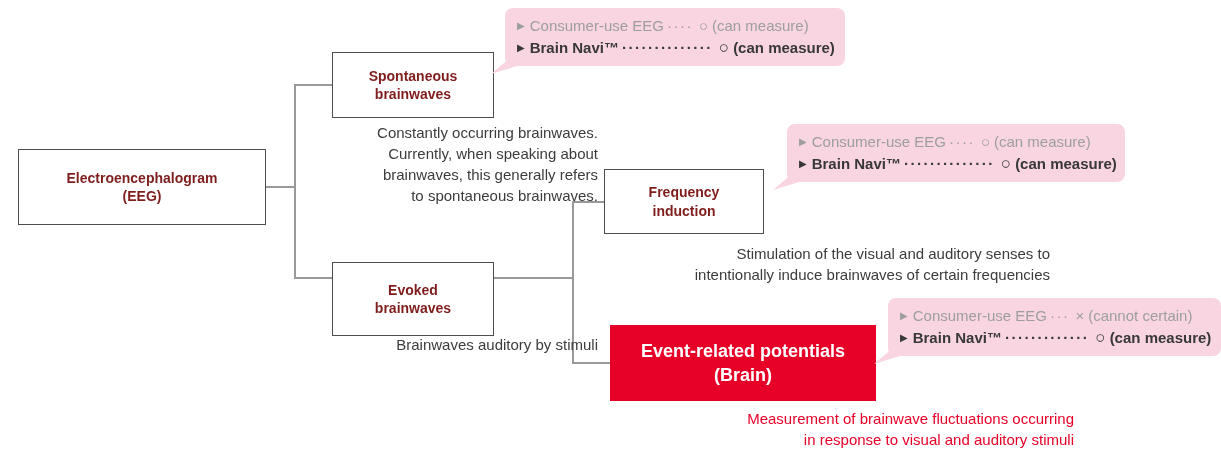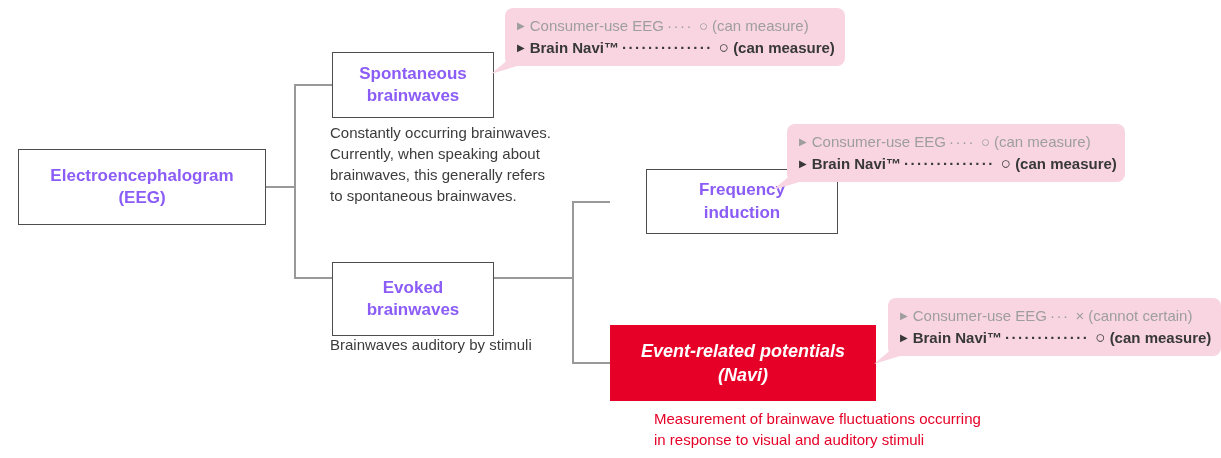--- a/index.html
+++ b/index.html
@@ -12,27 +12,27 @@
   }
   html,body{margin:0;padding:0;background:#ffffff;}
   .canvas{
     position:relative;width:1221px;height:458px;background:#ffffff;overflow:hidden;
     font-family:"Liberation Sans","DejaVu Sans",sans-serif;color:var(--text);
   }
   .cl{position:absolute;background:var(--line);}
   .node{
     position:absolute;box-sizing:border-box;border:1.5px solid var(--border);background:#fff;
     display:flex;flex-direction:column;align-items:center;justify-content:center;
-    font-weight:700;font-size:17px;line-height:1.3;color:#8b5cf6;text-align:center;
+    font-weight:700;font-size:14px;line-height:1.3;color:#7f1d1d;text-align:center;
   }
   .node-erp{
-    background:var(--red);border:none;color:#ffffff;font-size:18px;line-height:1.35;font-style:italic;
+    background:var(--red);border:none;color:#ffffff;font-size:18px;line-height:1.35;
   }
   .desc{
-    position:absolute;font-size:15px;line-height:21px;color:var(--text);white-space:pre-line;
+    position:absolute;font-size:15px;line-height:21px;color:var(--text);white-space:pre-line;text-align:right;
   }
   .desc-red{color:var(--red);margin-left:44px;}
   .bubble{
     position:absolute;box-sizing:border-box;height:58px;background:var(--pink);
     border-radius:8px;padding:6px 12px 6px 12px;display:flex;flex-direction:column;justify-content:center;
   }
   .tail{position:absolute;left:-14px;bottom:-8px;}
   .tail polygon{fill:var(--pink);}
   .brow{display:flex;align-items:center;white-space:nowrap;line-height:22px;font-size:15px;}
   .brow.consumer{color:var(--muted);}
@@ -71,28 +71,30 @@
 Currently, when speaking about
 brainwaves,  this generally refers
 to spontaneous brainwaves.</div>
 
   <div class="node" style="left:332px;top:262px;width:162px;height:74px">
     <div>Evoked</div>
     <div>brainwaves</div>
   </div>
   <div class="desc" style="left:330px;top:334px;width:268px">Brainwaves auditory by stimuli</div>
 
-  <div class="node" style="left:646px;top:169px;width:192px;height:65px">
+  <div class="node" style="left:604px;top:169px;width:160px;height:65px">
     <div>Frequency</div>
     <div>induction</div>
   </div>
+  <div class="desc" style="left:610px;top:243px;width:440px">Stimulation of the visual and auditory senses to
+intentionally induce brainwaves of certain frequencies</div>
 
   <div class="node node-erp" style="left:610px;top:325px;width:266px;height:76px">
     <div>Event-related potentials</div>
-    <div>(Navi)</div>
+    <div>(Brain)</div>
   </div>
   <div class="desc desc-red" style="left:610px;top:408px;width:420px">Measurement of brainwave fluctuations occurring
 in response to visual and auditory stimuli</div>
 
   <div class="bubble" style="left:505px;top:8px;width:340px">
     <svg class="tail" width="26" height="24" viewBox="0 0 26 24">
         <polygon points="26,2 26,16 0,24"></polygon>
       </svg>
     <div class="brow consumer">
       <span class="p-arrow">▶</span>

